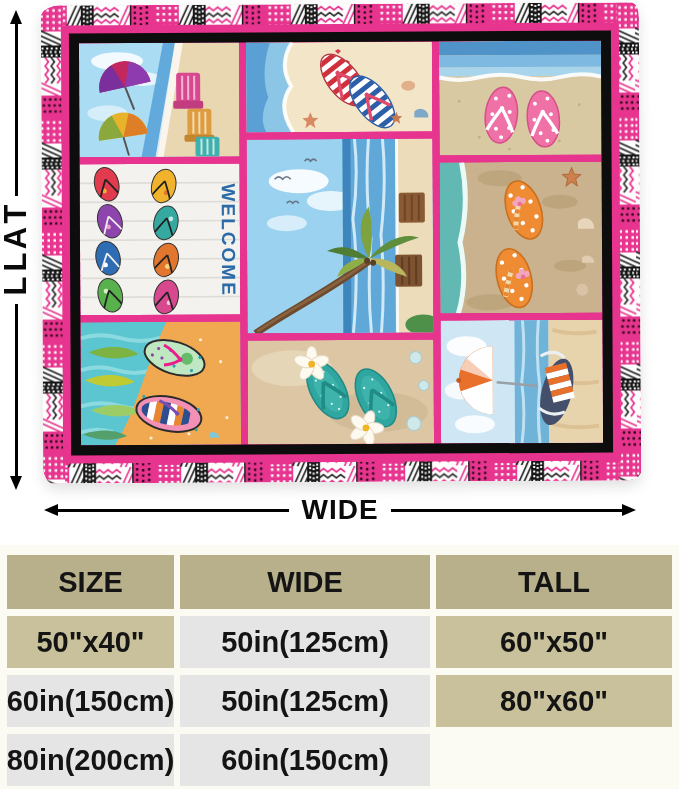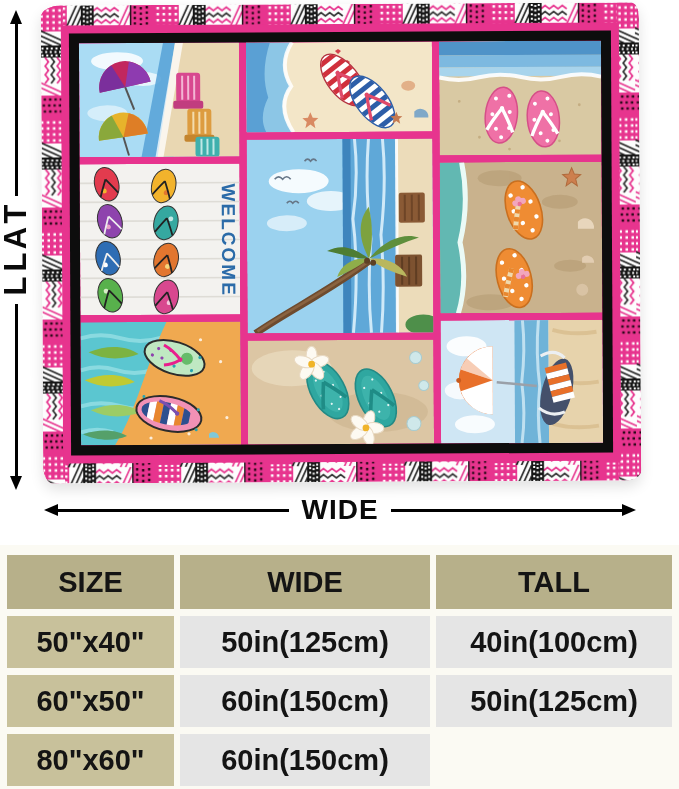--- a/index.html
+++ b/index.html
@@ -663,24 +663,24 @@
   </div>
 
   <div class="size-section">
     <div class="size-table">
       <div class="cell head">SIZE</div>
       <div class="cell head">WIDE</div>
       <div class="cell head">TALL</div>
 
       <div class="cell sizecol">50"x40"</div>
       <div class="cell">50in(125cm)</div>
-      <div class="cell">40in(100cm)</div>
 
       <div class="cell sizecol">60"x50"</div>
       <div class="cell">60in(150cm)</div>
       <div class="cell">50in(125cm)</div>
 
       <div class="cell sizecol">80"x60"</div>
+      <div class="cell">80in(200cm)</div>
       <div class="cell">60in(150cm)</div>
     </div>
   </div>
 
 </div>
 
 </body></html>

